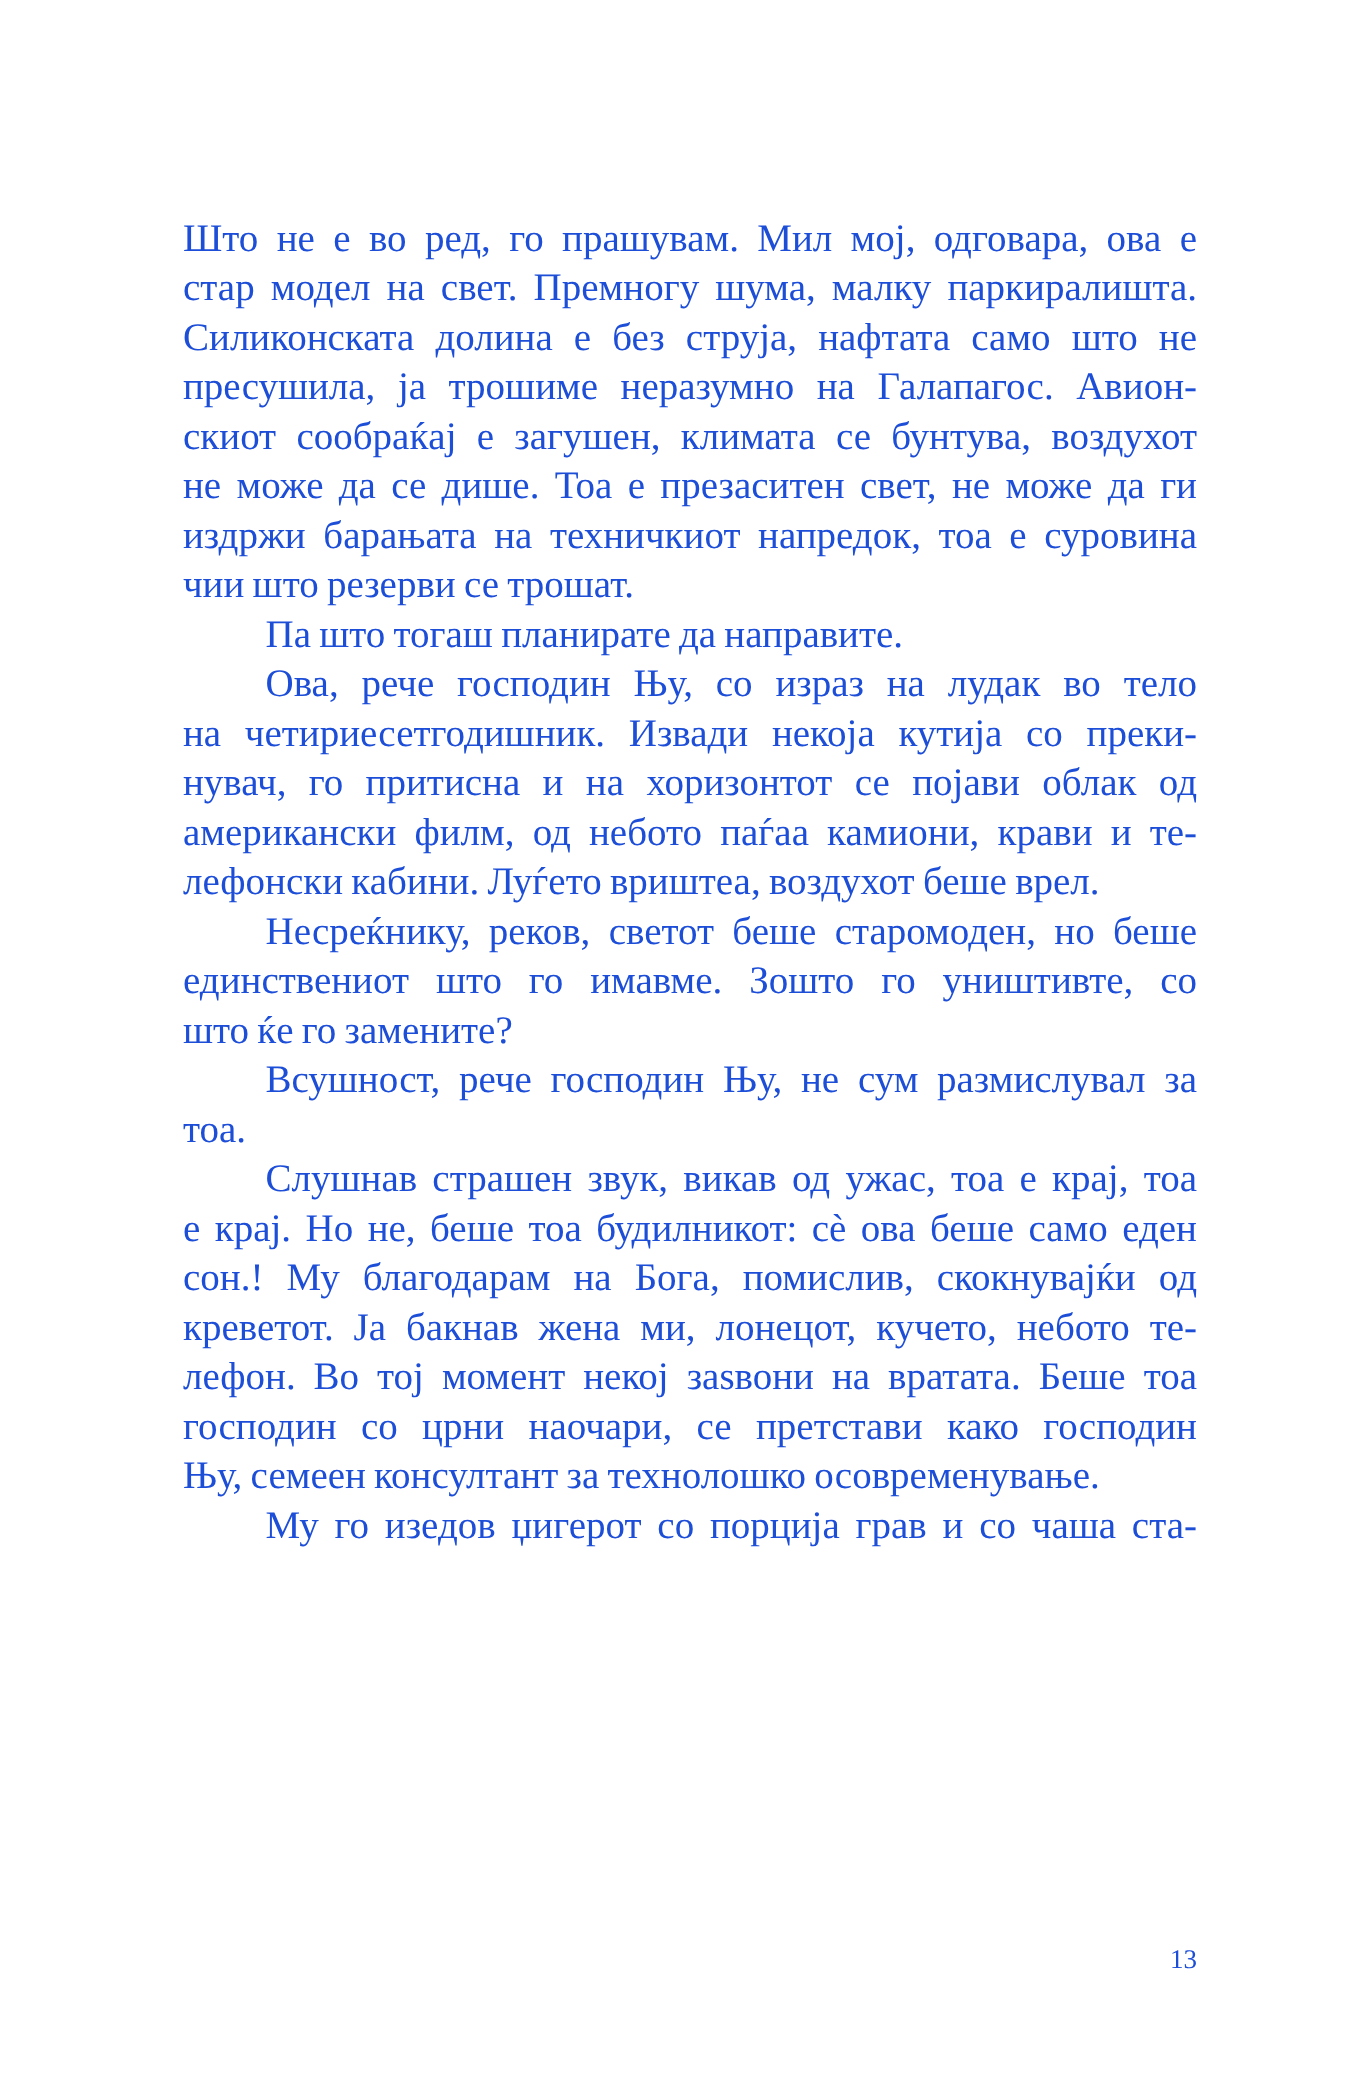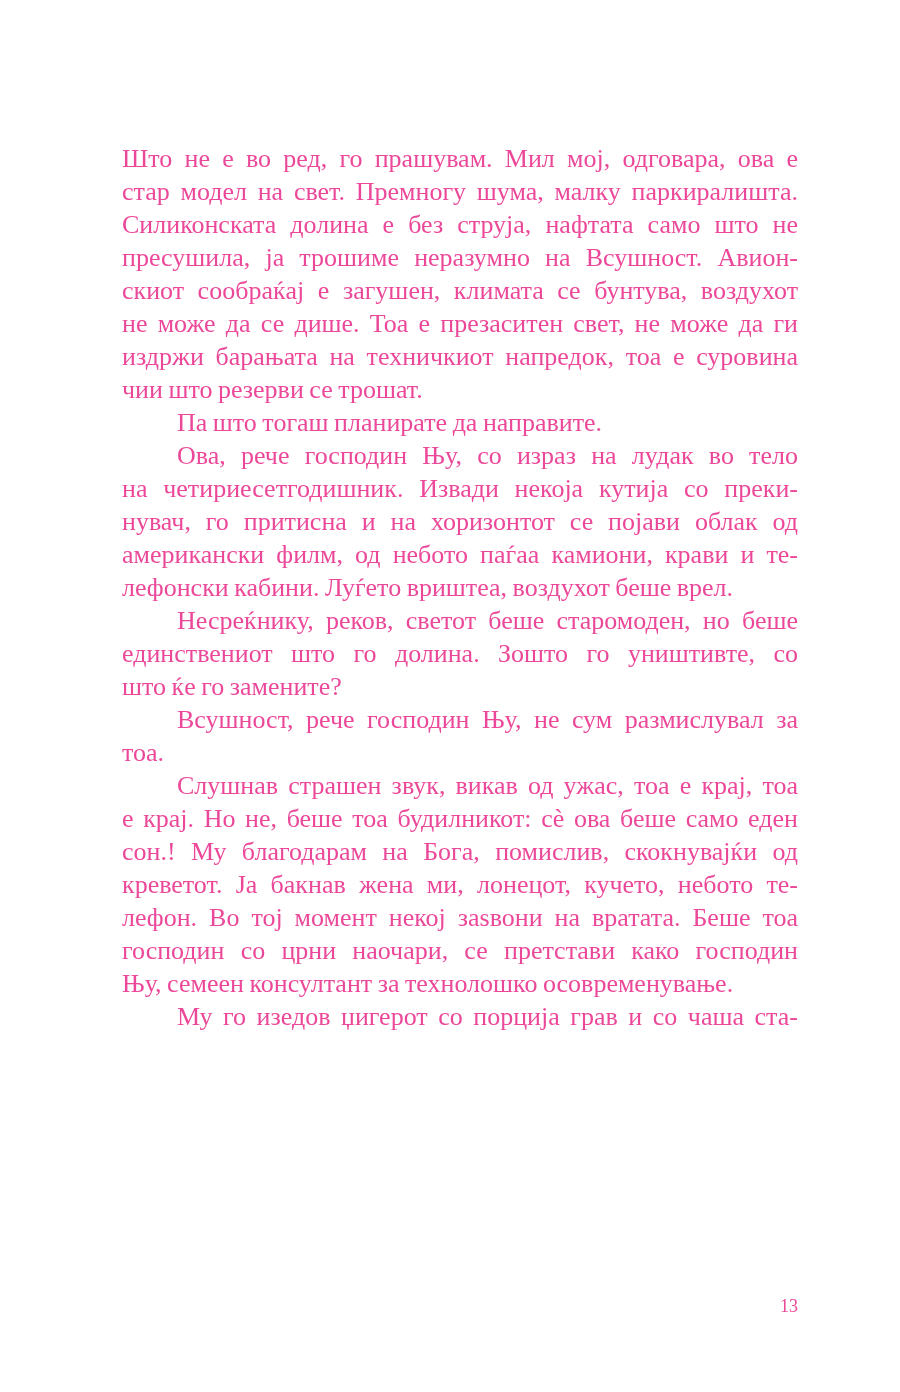--- a/index.html
+++ b/index.html
@@ -7,21 +7,21 @@
     padding: 0;
     background: #ffffff;
   }
   .page {
     position: relative;
     width: 900px;
     height: 1392px;
     background: #ffffff;
     overflow: hidden;
     font-family: "Liberation Serif", "DejaVu Serif", serif;
-    color: #ec4899;
+    color: #1d4ed8;
   }
   .text-block {
     position: absolute;
     left: 122px;
     top: 142px;
     width: 676px;
     font-size: 26px;
     line-height: 33px;
     word-spacing: -1px;
   }
@@ -54,39 +54,39 @@
 </style>
 </head>
 <body>
 
 <div class="page">
   <div class="text-block">
       <div class="paragraph">
         <div class="line">Што не е во ред, го прашувам. Мил мој, одговара, ова е</div>
         <div class="line">стар модел на свет. Премногу шума, малку паркиралишта.</div>
         <div class="line">Силиконската долина е без струја, нафтата само што не</div>
-        <div class="line">пресушила, ја трошиме неразумно на Всушност. Авион-</div>
+        <div class="line">пресушила, ја трошиме неразумно на Галапагос. Авион-</div>
         <div class="line">скиот сообраќај е загушен, климата се бунтува, воздухот</div>
         <div class="line">не може да се дише. Тоа е презаситен свет, не може да ги</div>
         <div class="line">издржи барањата на техничкиот напредок, тоа е суровина</div>
         <div class="line last">чии што резерви се трошат.</div>
       </div>
       <div class="paragraph">
         <div class="line last indent">Па што тогаш планирате да направите.</div>
       </div>
       <div class="paragraph">
         <div class="line indent">Ова, рече господин Њу, со израз на лудак во тело</div>
         <div class="line">на четириесетгодишник. Извади некоја кутија со преки-</div>
         <div class="line">нувач, го притисна и на хоризонтот се појави облак од</div>
         <div class="line">американски филм, од небото паѓаа камиони, крави и те-</div>
         <div class="line last">лефонски кабини. Луѓето вриштеа, воздухот беше врел.</div>
       </div>
       <div class="paragraph">
         <div class="line indent">Несреќнику, реков, светот беше старомоден, но беше</div>
-        <div class="line">единствениот што го долина. Зошто го уништивте, со</div>
+        <div class="line">единствениот што го имавме. Зошто го уништивте, со</div>
         <div class="line last">што ќе го замените?</div>
       </div>
       <div class="paragraph">
         <div class="line indent">Всушност, рече господин Њу, не сум размислувал за</div>
         <div class="line last">тоа.</div>
       </div>
       <div class="paragraph">
         <div class="line indent">Слушнав страшен звук, викав од ужас, тоа е крај, тоа</div>
         <div class="line">е крај. Но не, беше тоа будилникот: сѐ ова беше само еден</div>
         <div class="line">сон.! Му благодарам на Бога, помислив, скокнувајќи од</div>

